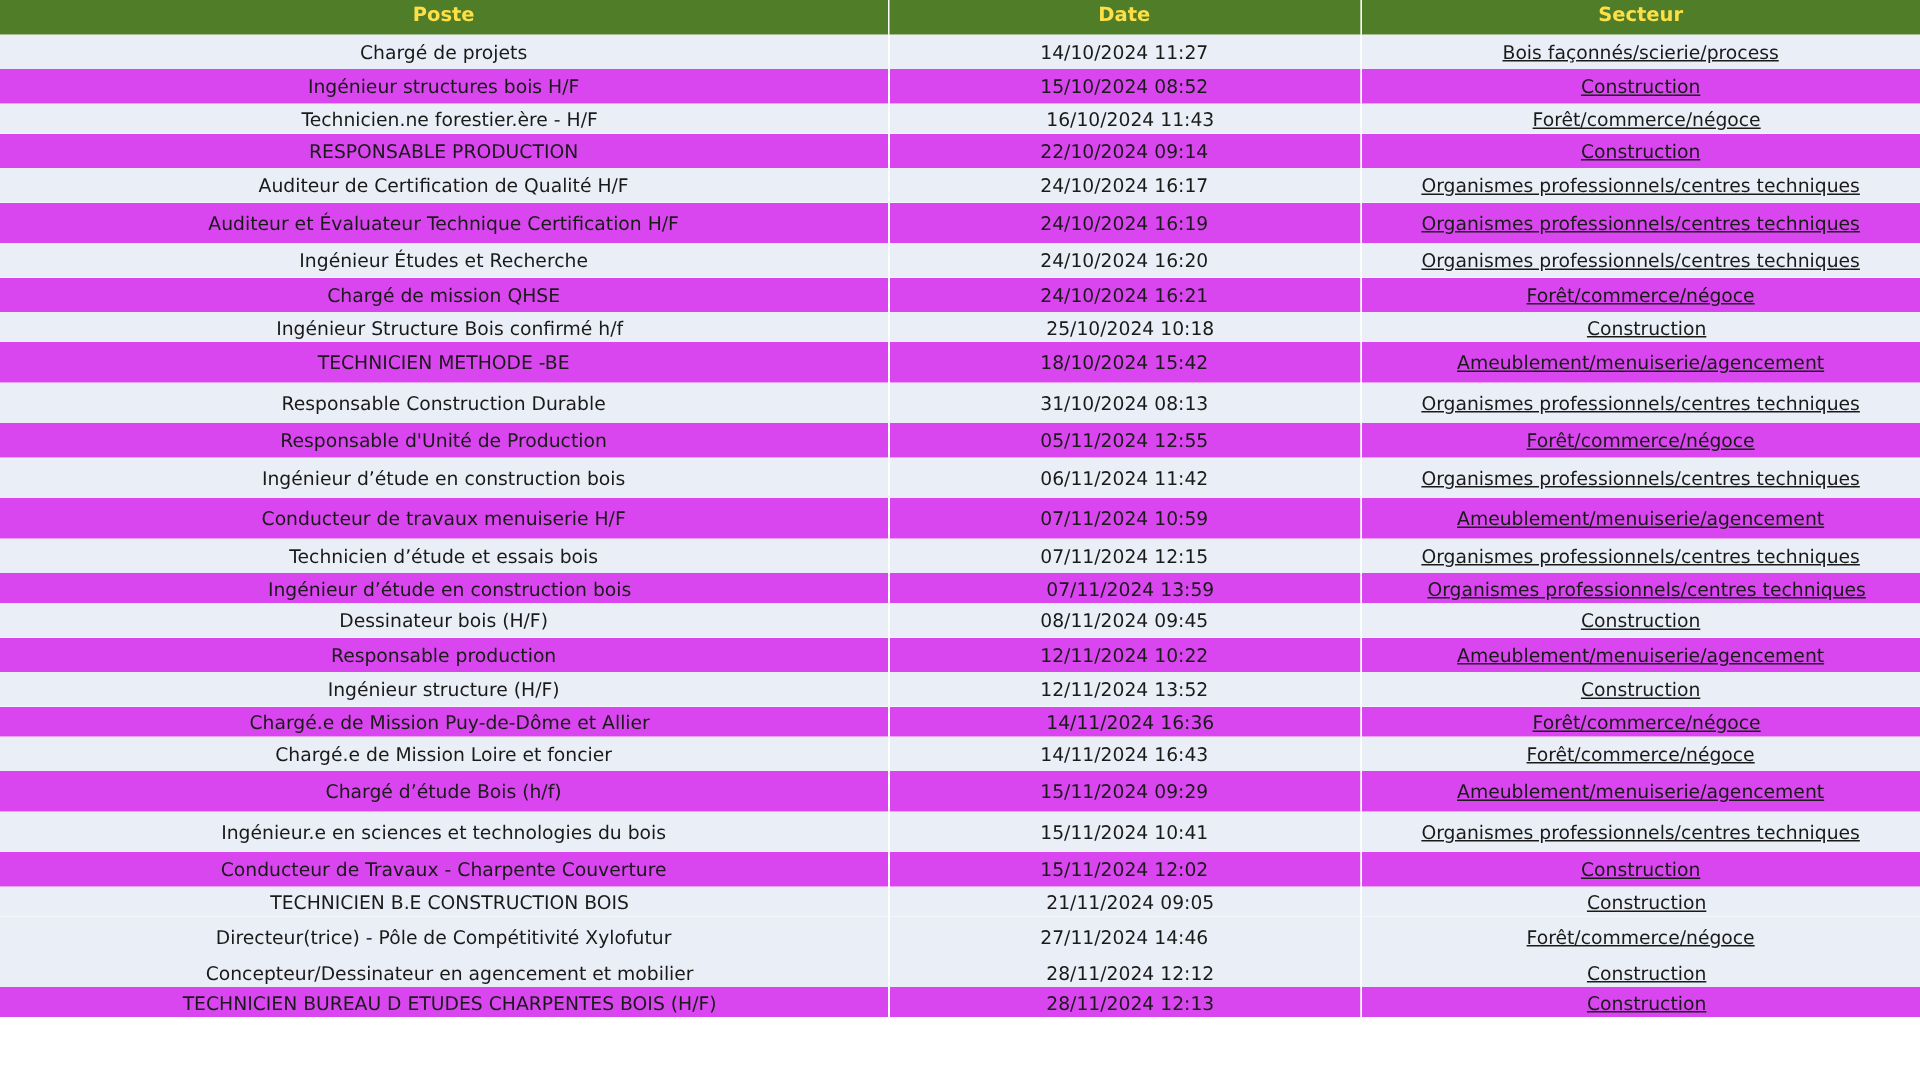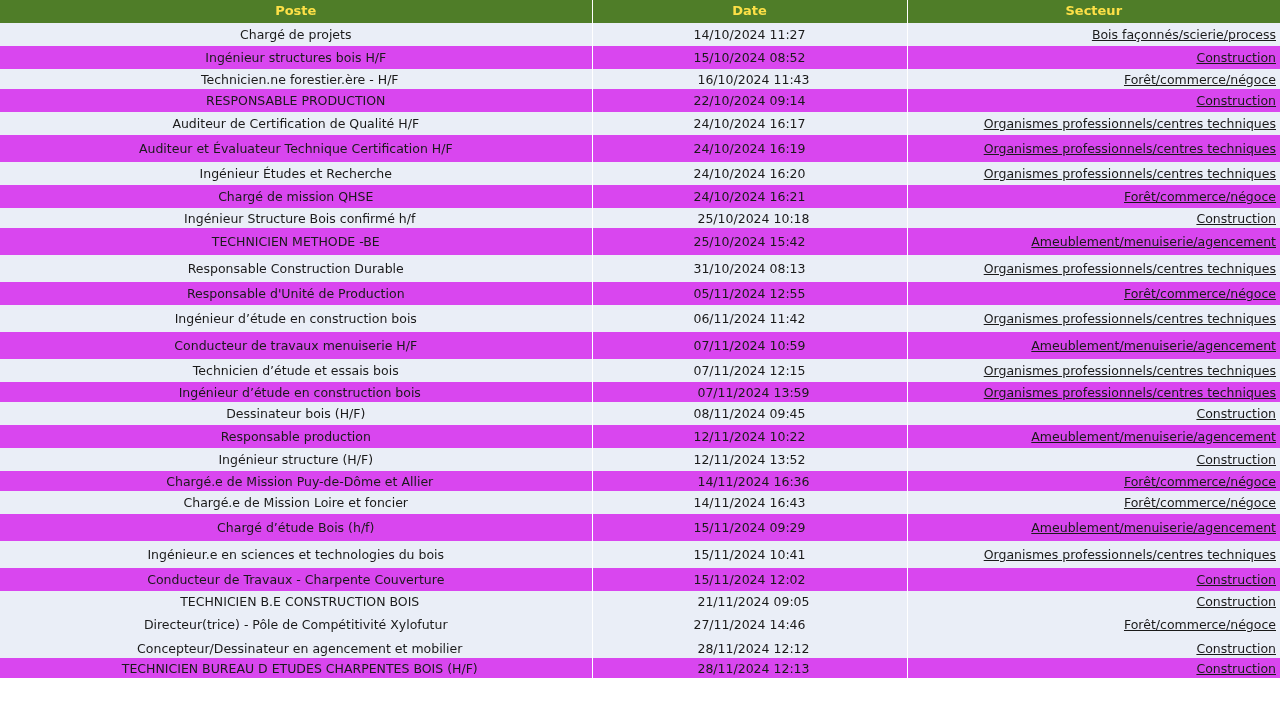--- a/index.html
+++ b/index.html
@@ -39,21 +39,21 @@
     color: #1a1a1a;
     text-align: center;
     padding: 0 4px;
     line-height: 15px;
     border-right: 1px solid #ffffff;
     vertical-align: middle;
     white-space: nowrap;
     overflow: hidden;
     text-overflow: ellipsis;
   }
-  tbody td:last-child { border-right: none; text-align: right; }
+  tbody td:last-child { border-right: none; }
 
   tbody tr.r-odd  td { background: #eaeef7; }
   tbody tr.r-even td { background: #d946ef; }
 
   
   tbody tr.h-sm td { height: 20px; padding-left: 12px; }
   tbody tr.h-md td { height: 23px; }
   tbody tr.h-lg td { height: 27px; }
 
   .sector-link {
@@ -119,21 +119,21 @@
         <td>24/10/2024 16:21</td>
         <td><span class="sector-link">Forêt/commerce/négoce</span></td>
       </tr>
       <tr class="r-odd h-sm">
         <td>Ingénieur Structure Bois confirmé h/f</td>
         <td>25/10/2024 10:18</td>
         <td><span class="sector-link">Construction</span></td>
       </tr>
       <tr class="r-even h-lg">
         <td>TECHNICIEN METHODE -BE</td>
-        <td>25/10/2024 15:42</td>
+        <td>18/10/2024 15:42</td>
         <td><span class="sector-link">Ameublement/menuiserie/agencement</span></td>
       </tr>
       <tr class="r-odd h-lg">
         <td>Responsable Construction Durable</td>
         <td>31/10/2024 08:13</td>
         <td><span class="sector-link">Organismes professionnels/centres techniques</span></td>
       </tr>
       <tr class="r-even h-md">
         <td>Responsable d'Unité de Production</td>
         <td>05/11/2024 12:55</td>

